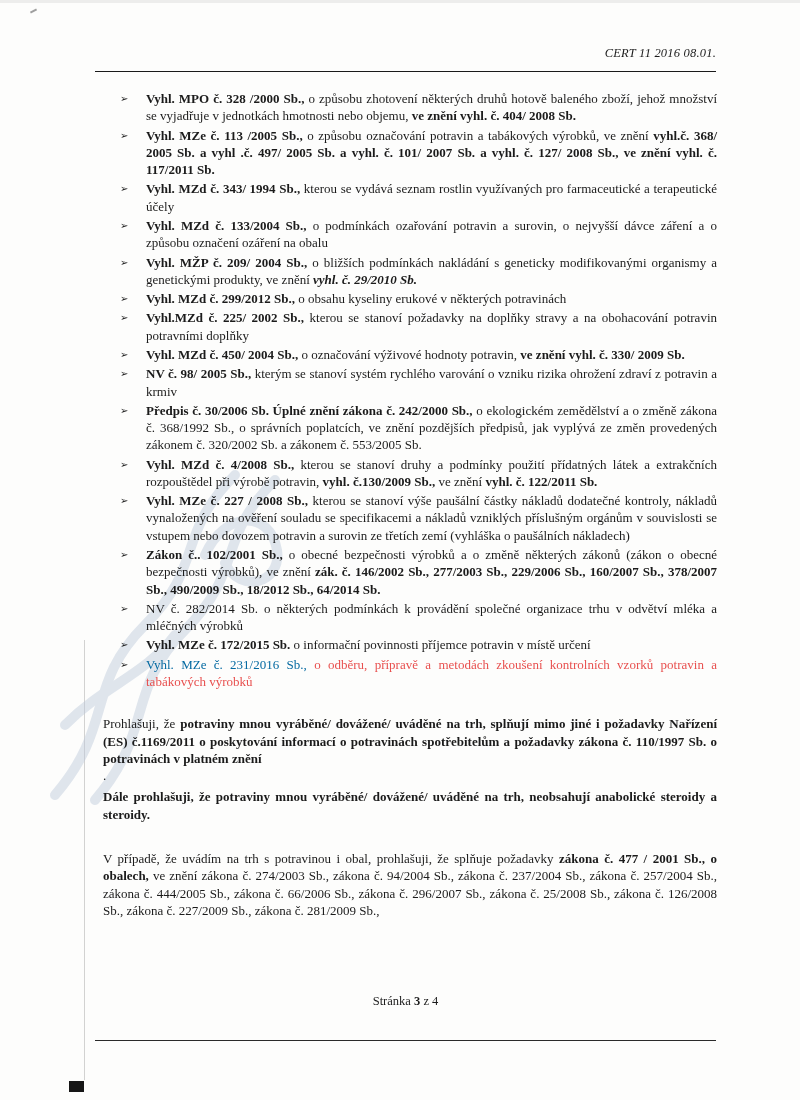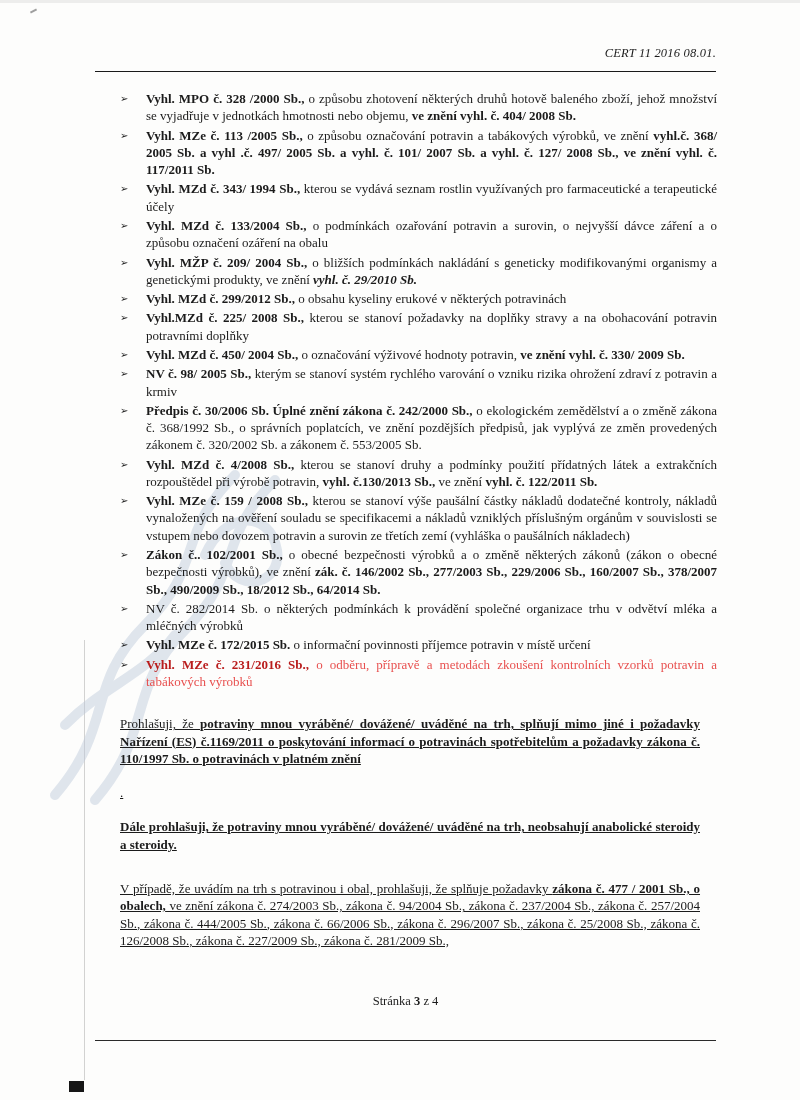--- a/index.html
+++ b/index.html
@@ -11,21 +11,21 @@
   .header-rule{position:absolute;top:71px;left:95px;width:621px;height:0;margin:0;
                border:none;border-top:1.6px solid #1a1a1a;}
 
   .content{position:absolute;left:103px;top:90px;width:614px;font-size:13px;line-height:1.33;}
 
   .reg-list{margin:0;padding:0 0 0 17px;list-style:none;}
   .reg-item{display:flex;margin-bottom:2px;}
   .marker{flex:0 0 26px;font-size:10px;padding-top:2px;font-family:"DejaVu Sans",sans-serif;color:#222;}
   .reg-text{flex:1;text-align:justify;}
 
-  .para{margin:17px;text-align:justify;text-decoration:underline;}
+  .para{margin:0;text-align:justify;}
   .p-declaration{margin-top:25px;}
   .p-exceptions{margin-top:17px;}
   .p-dot{margin-top:0;}
   .p-steroids{margin-top:4px;}
   .p-packaging{margin-top:27px;}
 
   .footer-rule{position:absolute;top:1040px;left:95px;width:621px;height:0;margin:0;
                border:none;border-top:1px solid #2a2a2a;}
   .footer-text{position:absolute;top:994px;left:95px;width:621px;text-align:center;font-size:12.5px;}
 
@@ -81,57 +81,57 @@
       <li class="reg-item">
           <span class="marker">➢</span>
           <span class="reg-text"><span style="font-weight: bold;">Vyhl. MŽP č. 209/ 2004 Sb., </span><span>o bližších podmínkách nakládání s geneticky modifikovanými organismy a genetickými produkty, ve znění </span><span style="font-weight: bold; font-style: italic;">vyhl. č. 29/2010 Sb.</span></span>
         </li>
       <li class="reg-item">
           <span class="marker">➢</span>
           <span class="reg-text"><span style="font-weight: bold;">Vyhl. MZd č. 299/2012 Sb., </span><span>o obsahu kyseliny erukové v některých potravinách</span></span>
         </li>
       <li class="reg-item">
           <span class="marker">➢</span>
-          <span class="reg-text"><span style="font-weight: bold;">Vyhl.MZd č. 225/ 2008 Sb., </span><span>kterou se stanoví požadavky na doplňky stravy a na obohacování potravin potravními doplňky</span></span>
+          <span class="reg-text"><span style="font-weight: bold;">Vyhl.MZd č. 225/ 2002 Sb., </span><span>kterou se stanoví požadavky na doplňky stravy a na obohacování potravin potravními doplňky</span></span>
         </li>
       <li class="reg-item">
           <span class="marker">➢</span>
           <span class="reg-text"><span style="font-weight: bold;">Vyhl. MZd č. 450/ 2004 Sb., </span><span>o označování výživové hodnoty potravin, </span><span style="font-weight: bold;">ve znění vyhl. č. 330/ 2009 Sb.</span></span>
         </li>
       <li class="reg-item">
           <span class="marker">➢</span>
           <span class="reg-text"><span style="font-weight: bold;">NV č. 98/ 2005 Sb., </span><span>kterým se stanoví systém rychlého varování o vzniku rizika ohrožení zdraví z potravin a krmiv</span></span>
         </li>
       <li class="reg-item">
           <span class="marker">➢</span>
           <span class="reg-text"><span style="font-weight: bold;">Předpis č. 30/2006 Sb. Úplné znění zákona č. 242/2000 Sb., </span><span>o ekologickém zemědělství a o změně zákona č. 368/1992 Sb., o správních poplatcích, ve znění pozdějších předpisů, jak vyplývá ze změn provedených zákonem č. 320/2002 Sb. a zákonem č. 553/2005 Sb.</span></span>
         </li>
       <li class="reg-item">
           <span class="marker">➢</span>
-          <span class="reg-text"><span style="font-weight: bold;">Vyhl. MZd č. 4/2008 Sb., </span><span>kterou se stanoví druhy a podmínky použití přídatných látek a extrakčních rozpouštědel při výrobě potravin, </span><span style="font-weight: bold;">vyhl. č.130/2013 Sb.,</span><span> ve znění </span><span style="font-weight: bold;">vyhl. č. 122/2011 Sb.</span></span>
+          <span class="reg-text"><span style="font-weight: bold;">Vyhl. MZd č. 4/2008 Sb., </span><span>kterou se stanoví druhy a podmínky použití přídatných látek a extrakčních rozpouštědel při výrobě potravin, </span><span style="font-weight: bold;">vyhl. č.130/2009 Sb.,</span><span> ve znění </span><span style="font-weight: bold;">vyhl. č. 122/2011 Sb.</span></span>
         </li>
       <li class="reg-item">
           <span class="marker">➢</span>
-          <span class="reg-text"><span style="font-weight: bold;">Vyhl. MZe č. 159 / 2008 Sb., </span><span>kterou se stanoví výše paušální částky nákladů dodatečné kontroly, nákladů vynaložených na ověření souladu se specifikacemi a nákladů vzniklých příslušným orgánům v souvislosti se vstupem nebo dovozem potravin a surovin ze třetích zemí (vyhláška o paušálních nákladech)</span></span>
+          <span class="reg-text"><span style="font-weight: bold;">Vyhl. MZe č. 227 / 2008 Sb., </span><span>kterou se stanoví výše paušální částky nákladů dodatečné kontroly, nákladů vynaložených na ověření souladu se specifikacemi a nákladů vzniklých příslušným orgánům v souvislosti se vstupem nebo dovozem potravin a surovin ze třetích zemí (vyhláška o paušálních nákladech)</span></span>
         </li>
       <li class="reg-item">
           <span class="marker">➢</span>
           <span class="reg-text"><span style="font-weight: bold;">Zákon č.. 102/2001 Sb., </span><span>o obecné bezpečnosti výrobků a o změně některých zákonů (zákon o obecné bezpečnosti výrobků), ve znění </span><span style="font-weight: bold;">zák. č. 146/2002 Sb., 277/2003 Sb., 229/2006 Sb., 160/2007 Sb., 378/2007 Sb., 490/2009 Sb., 18/2012 Sb., 64/2014 Sb.</span></span>
         </li>
       <li class="reg-item">
           <span class="marker">➢</span>
           <span class="reg-text"><span style="font-weight: normal;">NV č. 282/2014 Sb. </span><span>o některých podmínkách k provádění společné organizace trhu v odvětví mléka a mléčných výrobků</span></span>
         </li>
       <li class="reg-item">
           <span class="marker">➢</span>
           <span class="reg-text"><span style="font-weight: bold;">Vyhl. MZe č. 172/2015 Sb. </span><span>o informační povinnosti příjemce potravin v místě určení</span></span>
         </li>
       <li class="reg-item">
           <span class="marker">➢</span>
-          <span class="reg-text"><span style="font-weight: bold; color: #b91c1c;">Vyhl. MZe č. 231/2016 Sb., </span><span style="color: rgb(232, 80, 79);">o odběru, přípravě a metodách zkoušení kontrolních vzorků potravin a tabákových výrobků</span></span>
+          <span class="reg-text"><span style="font-weight: normal; color: #0369a1;">Vyhl. MZe č. 231/2016 Sb., </span><span style="color: rgb(232, 80, 79);">o odběru, přípravě a metodách zkoušení kontrolních vzorků potravin a tabákových výrobků</span></span>
         </li>
     </ul>
 
     <p class="para p-declaration"><span>Prohlašuji, že </span><span style="font-weight: bold;">potraviny mnou vyráběné/ dovážené/ uváděné na trh, splňují mimo jiné i požadavky Nařízení (ES) č.1169/2011 o poskytování informací o potravinách spotřebitelům a požadavky zákona č. 110/1997 Sb. o potravinách v platném znění</span></p>
     <p class="para p-dot"><span>.</span></p>
     <p class="para p-steroids"><span style="font-weight: bold;">Dále prohlašuji, že potraviny mnou vyráběné/ dovážené/ uváděné na trh, neobsahují anabolické steroidy a steroidy.</span></p>
     <p class="para p-packaging"><span>V případě, že uvádím na trh s potravinou i obal, prohlašuji, že splňuje požadavky </span><span style="font-weight: bold;">zákona č. 477 / 2001 Sb., o obalech,</span><span> ve znění zákona č. 274/2003 Sb., zákona č. 94/2004 Sb., zákona č. 237/2004 Sb., zákona č. 257/2004 Sb., zákona č. 444/2005 Sb., zákona č. 66/2006 Sb., zákona č. 296/2007 Sb., zákona č. 25/2008 Sb., zákona č. 126/2008 Sb., zákona č. 227/2009 Sb., zákona č. 281/2009 Sb.,</span></p>
 
   </div>
 

